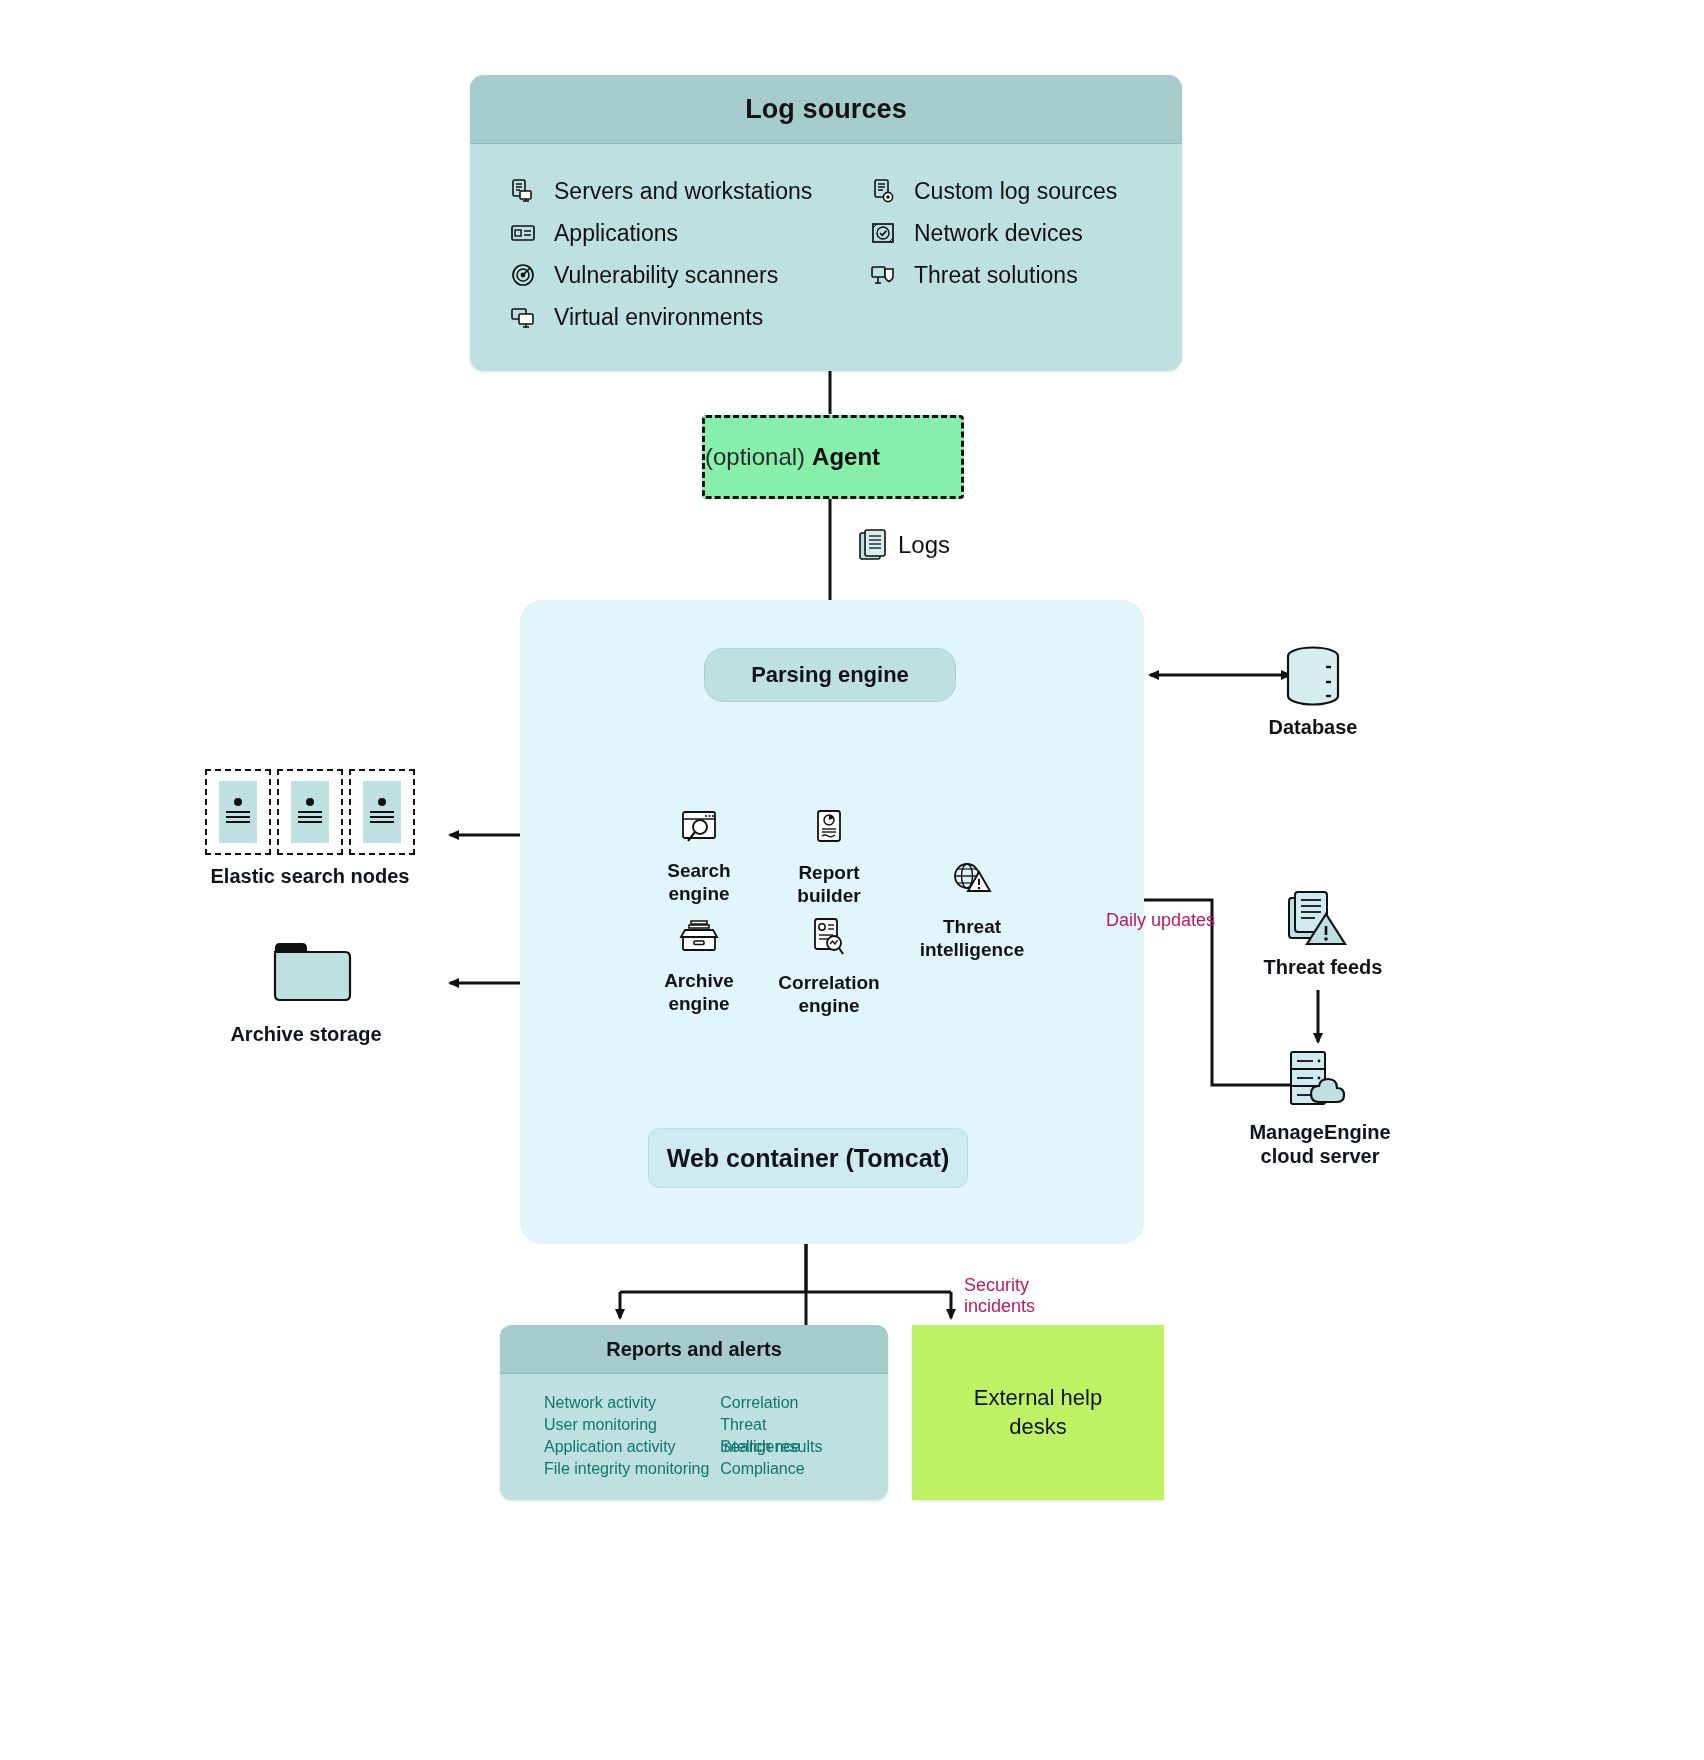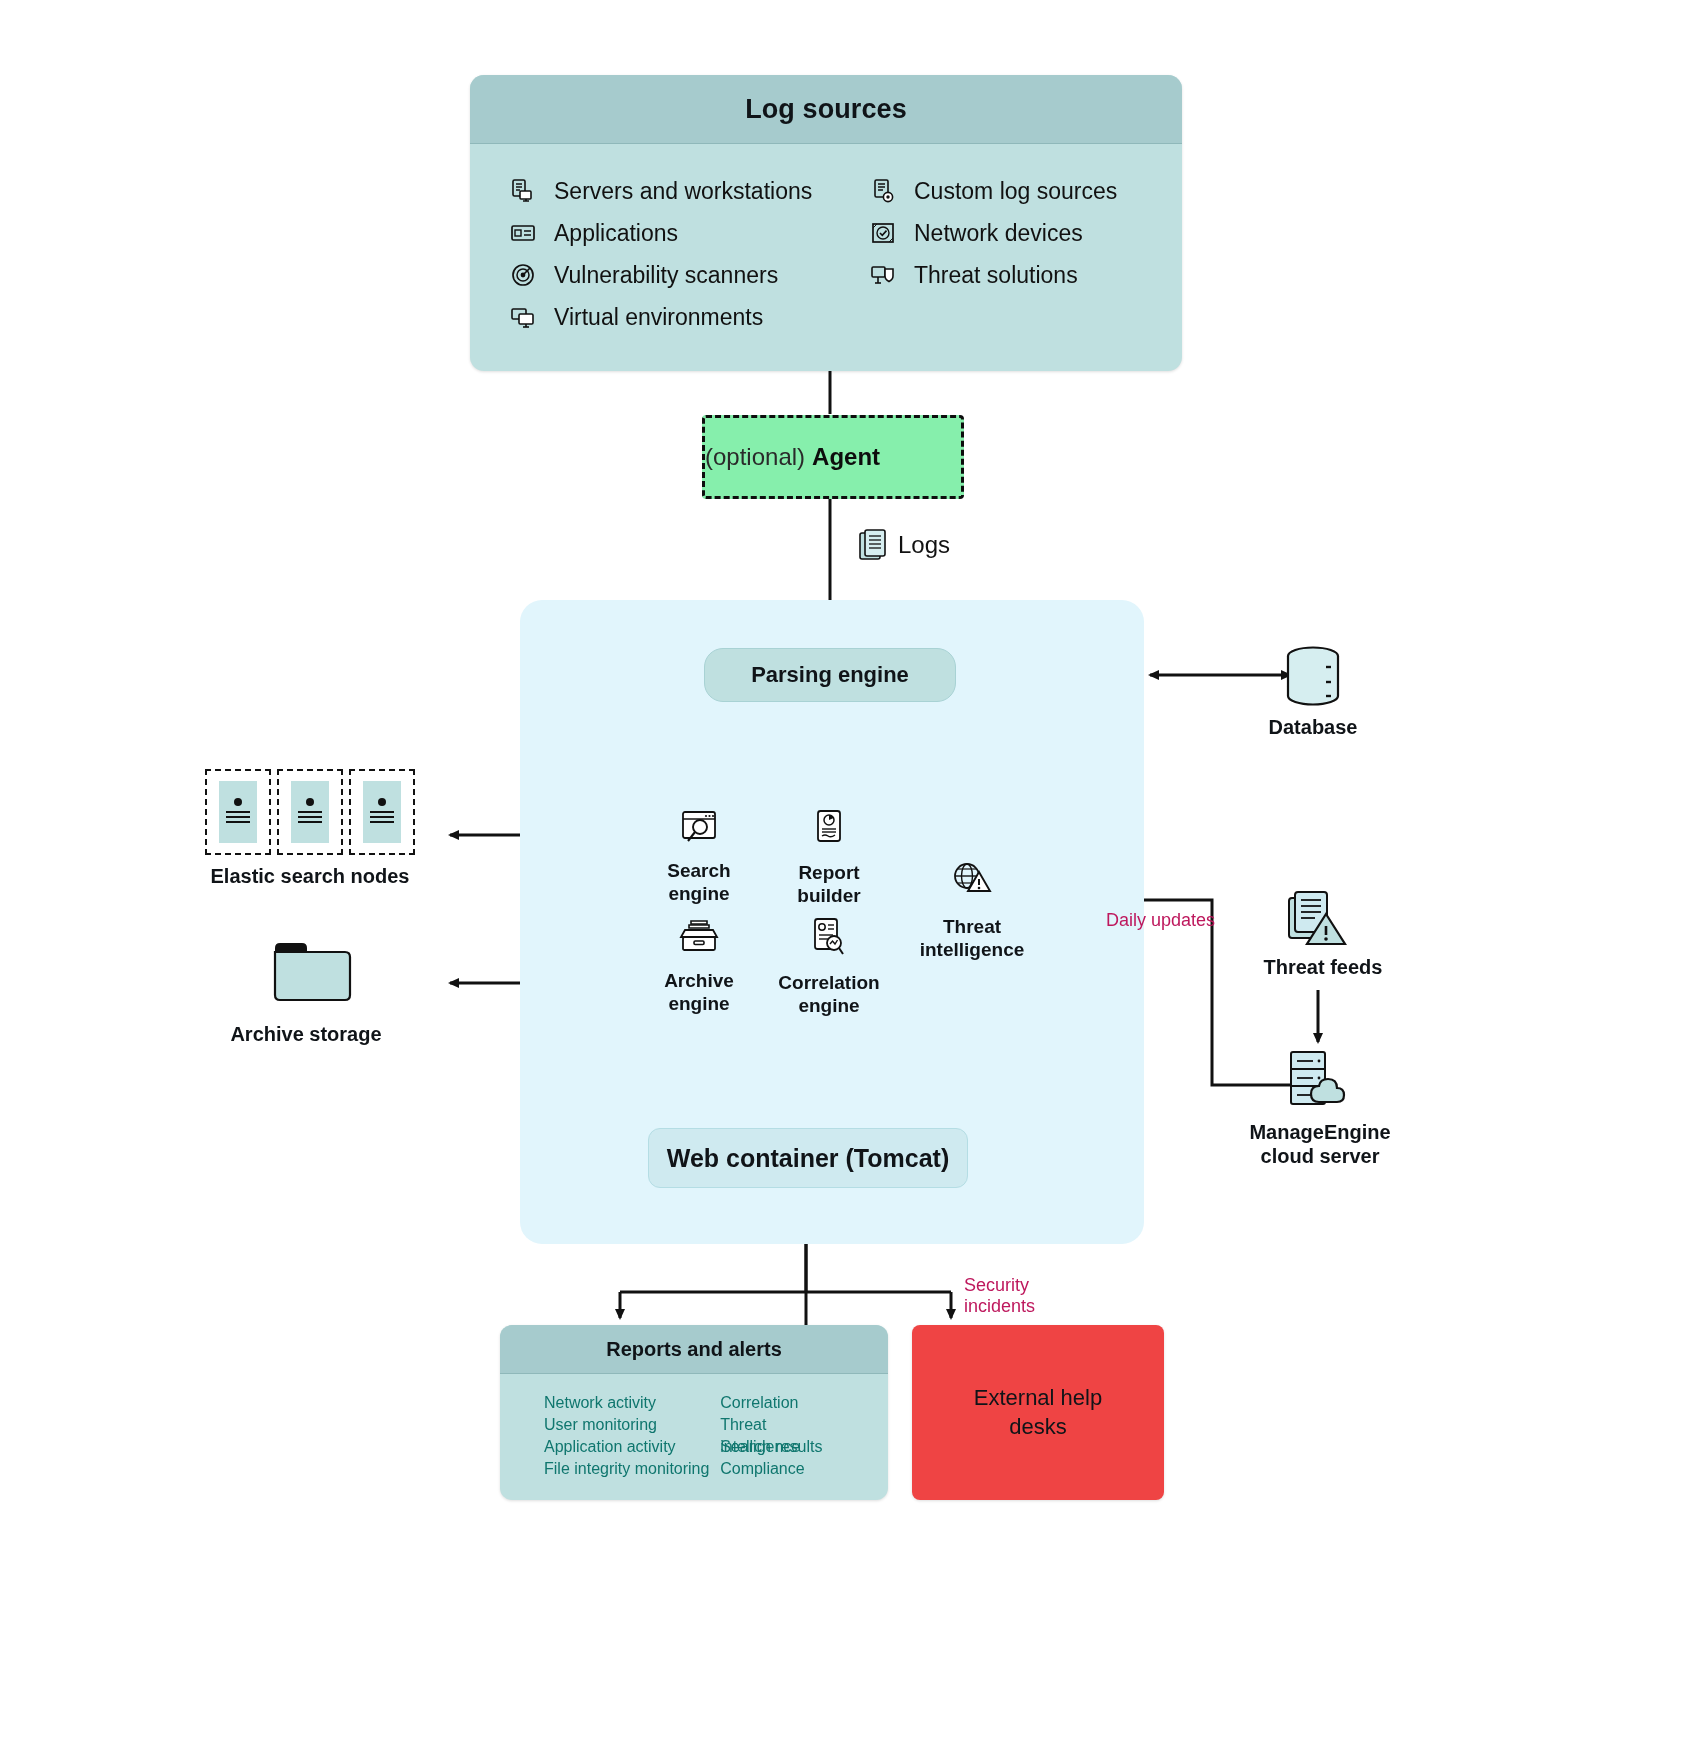--- a/index.html
+++ b/index.html
@@ -152,22 +152,22 @@
   #reports-body {
     display: flex; padding: 18px 44px 0 44px;
     font-size: 16px; color: #0f766e;
   }
   #reports-body .rcol { display: flex; flex-direction: column; }
   #reports-body .rcol.left { width: 186px; }
   #reports-body .ritem { height: 22px; line-height: 22px; }
 
   #helpdesk-box {
     left: 912px; top: 1325px; width: 252px; height: 175px;
-    border-radius: 8px;
-    background: #ef4444;
+    border-radius: 0;
+    background: #bef264;
     box-shadow: 0 1px 3px rgba(0,0,0,.13);
     display: flex; align-items: center; justify-content: center;
     text-align: center;
     font-size: 22px; color: #101418;
     line-height: 1.3;
   }
 
   svg.overlay {
     position: absolute; left: 0; top: 0;
     width: 1704px; height: 1760px;

